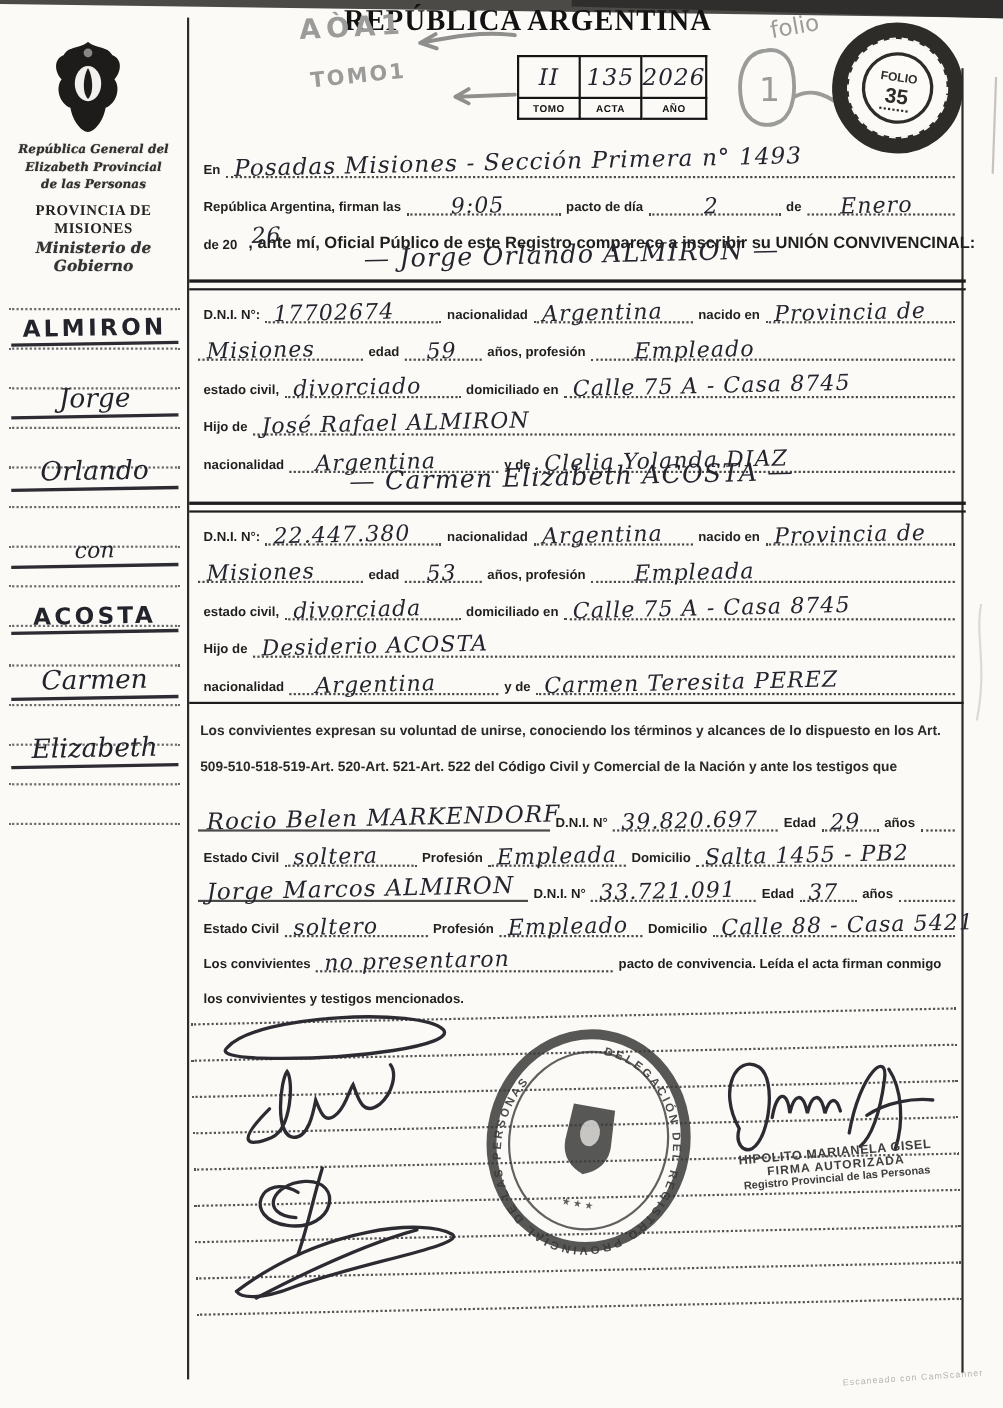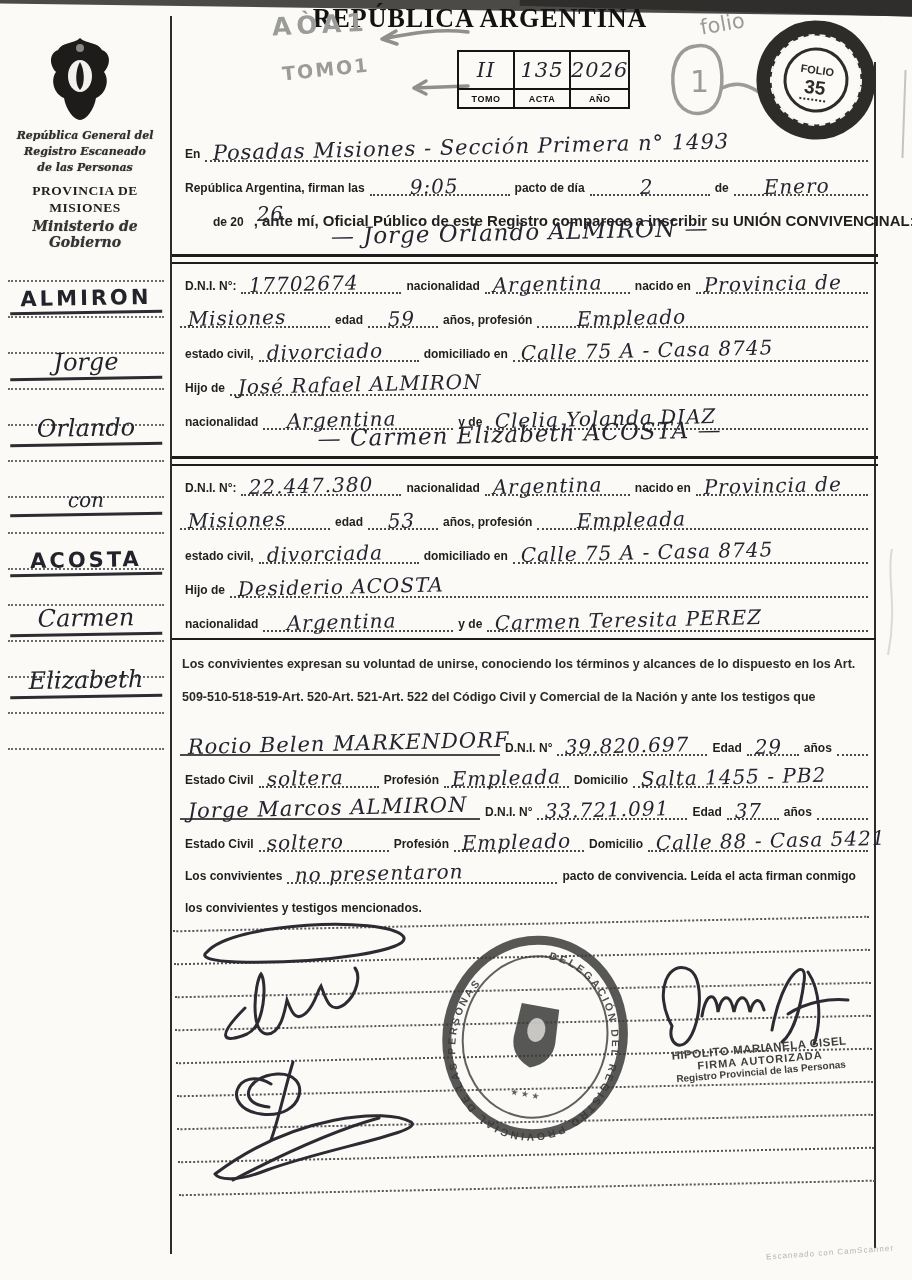--- a/index.html
+++ b/index.html
@@ -33,21 +33,21 @@
   .mini{position:absolute;left:6px;width:158px;text-align:center;font-family:"DejaVu Serif",serif;
         font-weight:700;font-style:italic;font-size:14px;color:#333;text-shadow:0 0 1px #888;}
   .mline{position:absolute;left:8px;width:156px;border-bottom:2px dotted #6a6a6a;}
   .mword{position:absolute;left:10px;width:152px;text-align:center;font-family:"DejaVu Serif",serif;
          font-style:italic;color:#23242b;border-bottom:3px solid #2c2c32;padding-bottom:1px;
          transform:rotate(-1deg);font-size:24px;}
   .mword.caps{font-family:"DejaVu Sans",sans-serif;font-style:normal;font-weight:700;letter-spacing:3px;font-size:21px;}
   
   .pencil{position:absolute;color:#9b9b99;font-family:"DejaVu Sans",sans-serif;font-weight:700;}
   
-  .acta{position:absolute;left:457px;top:50px;border-collapse:collapse;padding-left:36px;}
+  .acta{position:absolute;left:470px;top:50px;border-collapse:collapse;padding-left:36px;}
   .acta td{border:2.5px solid #141414;text-align:center;padding:0;}
   .acta .val td{width:54px;height:36px;}
   .acta .hdr td{height:17px;font-size:9px;font-weight:700;color:#111;letter-spacing:.5px;}
   .acta .hw{transform:none;font-size:21px;}
   
   .sigzone{position:absolute;left:172px;top:905px;width:704px;height:302px;transform:rotate(-1.2deg);}
   .sigline{position:absolute;left:4px;right:4px;border-bottom:2px dotted #555;}
   .authstamp{position:absolute;left:635px;top:1042px;width:250px;text-align:center;transform:rotate(-5deg);
              font-weight:700;color:#3e3e3e;}
   .authstamp .l1{font-size:11.5px;letter-spacing:.5px;}
@@ -109,21 +109,21 @@
   </svg>
 
   <svg style="left:46px;top:36px;" width="68" height="86">
     <path d="M34,2 C40,8 52,6 56,14 C66,18 64,30 58,36 C64,44 60,58 50,62 C48,74 40,84 34,84 C28,84 20,74 18,62 C8,58 4,44 10,36 C4,30 2,18 12,14 C16,6 28,8 34,2 Z" fill="#1d1c1a"></path>
     <ellipse cx="34" cy="40" rx="12" ry="16" fill="#f2f1ee"></ellipse>
     <path d="M34,26 C38,32 40,48 34,54 C28,48 30,32 34,26 Z" fill="#1d1c1a"></path>
     <circle cx="34" cy="12" r="4" fill="#f2f1ee" opacity=".5"></circle>
   </svg>
   <div class="org" style="top:128px;">
     <div>República General del</div>
-    <div>Registro Escaneado</div>
+    <div>Elizabeth Provincial</div>
     <div>de las Personas</div>
   </div>
   <div class="prov" style="top:182px;">
     <div>PROVINCIA DE</div>
     <div>MISIONES</div>
   </div>
   <div class="mini" style="top:218px;">Ministerio de Gobierno</div>
 
   <div class="mline" style="top:280px;"></div>
   <div class="mline" style="top:316px;"></div>
@@ -164,21 +164,21 @@
       </span>
     <span class="lab">pacto de día</span>
     <span class="seg" style="width:120px;">
         <span class="hw" style="left:50px;">2</span>
       </span>
     <span class="lab">de</span>
     <span class="seg fx">
         <span class="hw" style="left:30px;">Enero</span>
       </span>
   </div>
-  <div class="frow" style="top:200px;margin-left:28px;">
+  <div class="frow" style="top:200px;">
     <span class="lab">de 20</span>
     <span class="seg" style="width:66px;">
         <span class="hw" style="bottom:2px;">26</span>
       </span>
     <span class="lab" style="font-size:15px;text-align:center;">, ante mí, Oficial Público de este Registro comparece a inscribir su UNIÓN CONVIVENCINAL:</span>
   </div>
 
   <div class="pname hw" style="top:226px;">— Jorge Orlando ALMIRON —</div>
   <div class="rule2" style="top:254px;"></div>
 

